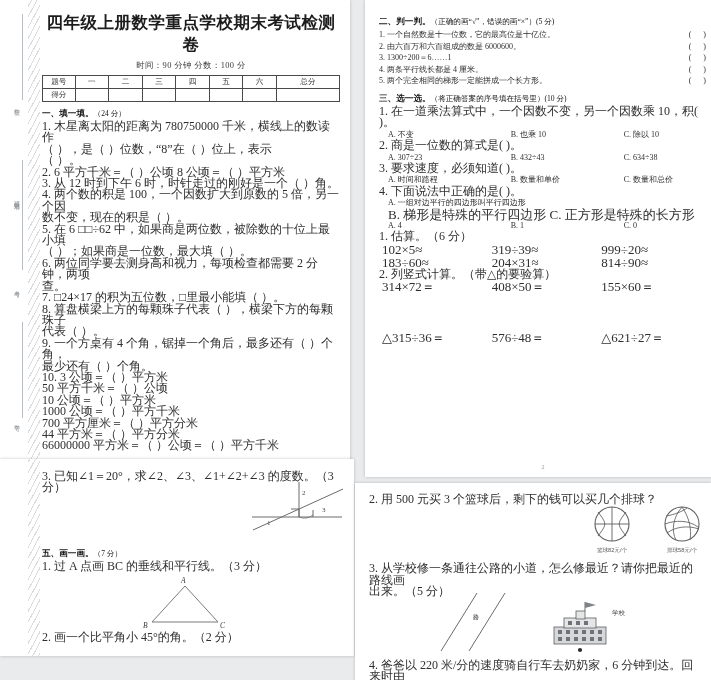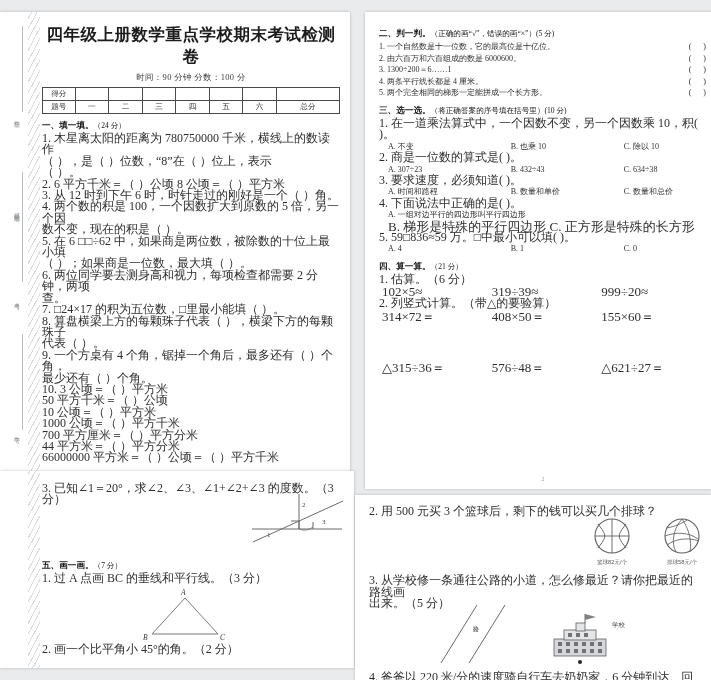--- a/index.html
+++ b/index.html
@@ -3,21 +3,21 @@
 <meta charset="utf-8">
 <style>
   html,body{margin:0;padding:0;}
   body{
     width:711px;height:680px;
     background:#e9ebed;
     font-family:"Liberation Serif","DejaVu Serif",serif;
     color:#2b2b2b;
     overflow:hidden;
   }
-  .sheet{position:absolute;background:#ffffff;overflow:hidden;margin-top:12px;}
+  .sheet{position:absolute;background:#ffffff;overflow:hidden;}
   .sheet.shadow{box-shadow:0 0 3px rgba(0,0,0,.22);}
 
   
   #page1{left:0px;  top:0px;   width:350px;height:477px;}
   #page2{left:365px;top:0px;   width:356px;height:477px;text-decoration:underline;}
   #page3{left:0px;  top:459px; width:354px;height:197px;}
   #page4{left:355px;top:483px; width:356px;height:232px;}
 
   .inner{position:absolute;left:0;top:0;right:0;bottom:0;}
 
@@ -94,38 +94,38 @@
     </div>
 
     <div class="body">
       <div style="height:12px;"></div>
       <h1 class="title">四年级上册数学重点学校期末考试检测卷</h1>
       <div class="subtitle">时间：90 分钟    分数：100 分</div>
 
       <table class="score">
         <tbody>
             <tr>
-          <td class="lbl">得分</td>
-          <td></td>
-          <td></td>
-          <td></td>
-          <td></td>
-          <td></td>
-          <td></td>
-          <td></td>
-        </tr>
-        <tr>
           <td class="lbl">题号</td>
           <td>一</td>
           <td>二</td>
           <td>三</td>
           <td>四</td>
           <td>五</td>
           <td>六</td>
           <td>总分</td>
+        </tr>
+        <tr>
+          <td class="lbl">得分</td>
+          <td></td>
+          <td></td>
+          <td></td>
+          <td></td>
+          <td></td>
+          <td></td>
+          <td></td>
         </tr>
       </tbody>
         </table>
 
       <div class="sec-head">
         <span>一、填一填。</span><span class="pts">（24 分）</span>
       </div>
 
       <p class="q">1. 木星离太阳的距离为 780750000 千米，横线上的数读作</p>
       <p class="q">（                    ），是（          ）位数，“8”在（        ）位上，表示</p>
@@ -210,36 +210,37 @@
         <span class="o3">C. 数量和总价</span>
       </div>
 
       <p class="q">4. 下面说法中正确的是(      )。</p>
       <div class="full">A. 一组对边平行的四边形叫平行四边形</div>
       <div class="opts2">
         <span class="oa">B. 梯形是特殊的平行四边形</span>
         <span class="ob">C. 正方形是特殊的长方形</span>
       </div>
 
-      <p class="q">5. 59□836≈59 万。□中最小可以填(      )。</p>
       <div class="opts">
         <span class="o1">A. 4</span>
         <span class="o2">B. 1</span>
         <span class="o3">C. 0</span>
       </div>
 
-      <div class="sec-head">
-        <span>四、算一算。</span><span class="pts">（21 分）</span>
-      </div>
 
       <p class="q">1. 估算。（6 分）</p>
       <div class="calc-row">
         <span>102×5≈</span>
         <span>319÷39≈</span>
         <span>999÷20≈</span>
+      </div>
+      <div class="calc-row">
+        <span>183÷60≈</span>
+        <span>204×31≈</span>
+        <span>814÷90≈</span>
       </div>
 
       <p class="q">2. 列竖式计算。（带△的要验算）</p>
       <div class="calc-row">
         <span>314×72＝</span>
         <span>408×50＝</span>
         <span>155×60＝</span>
       </div>
       <div style="height:38px;"></div>
       <div class="calc-row">

